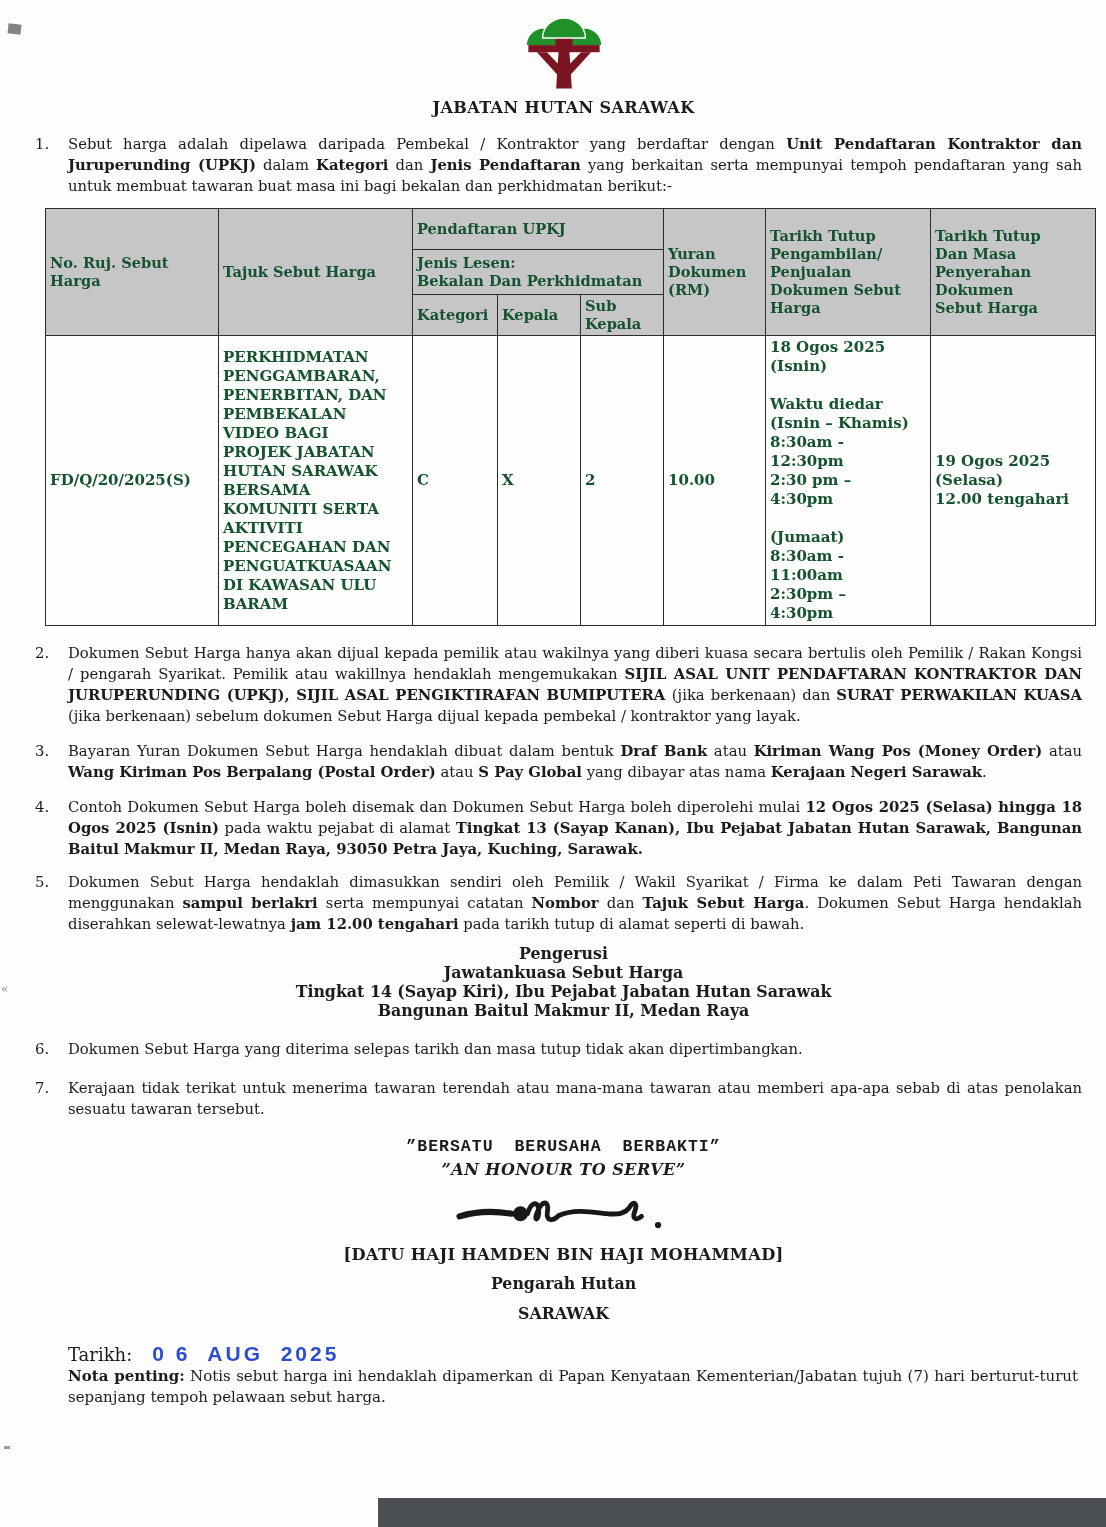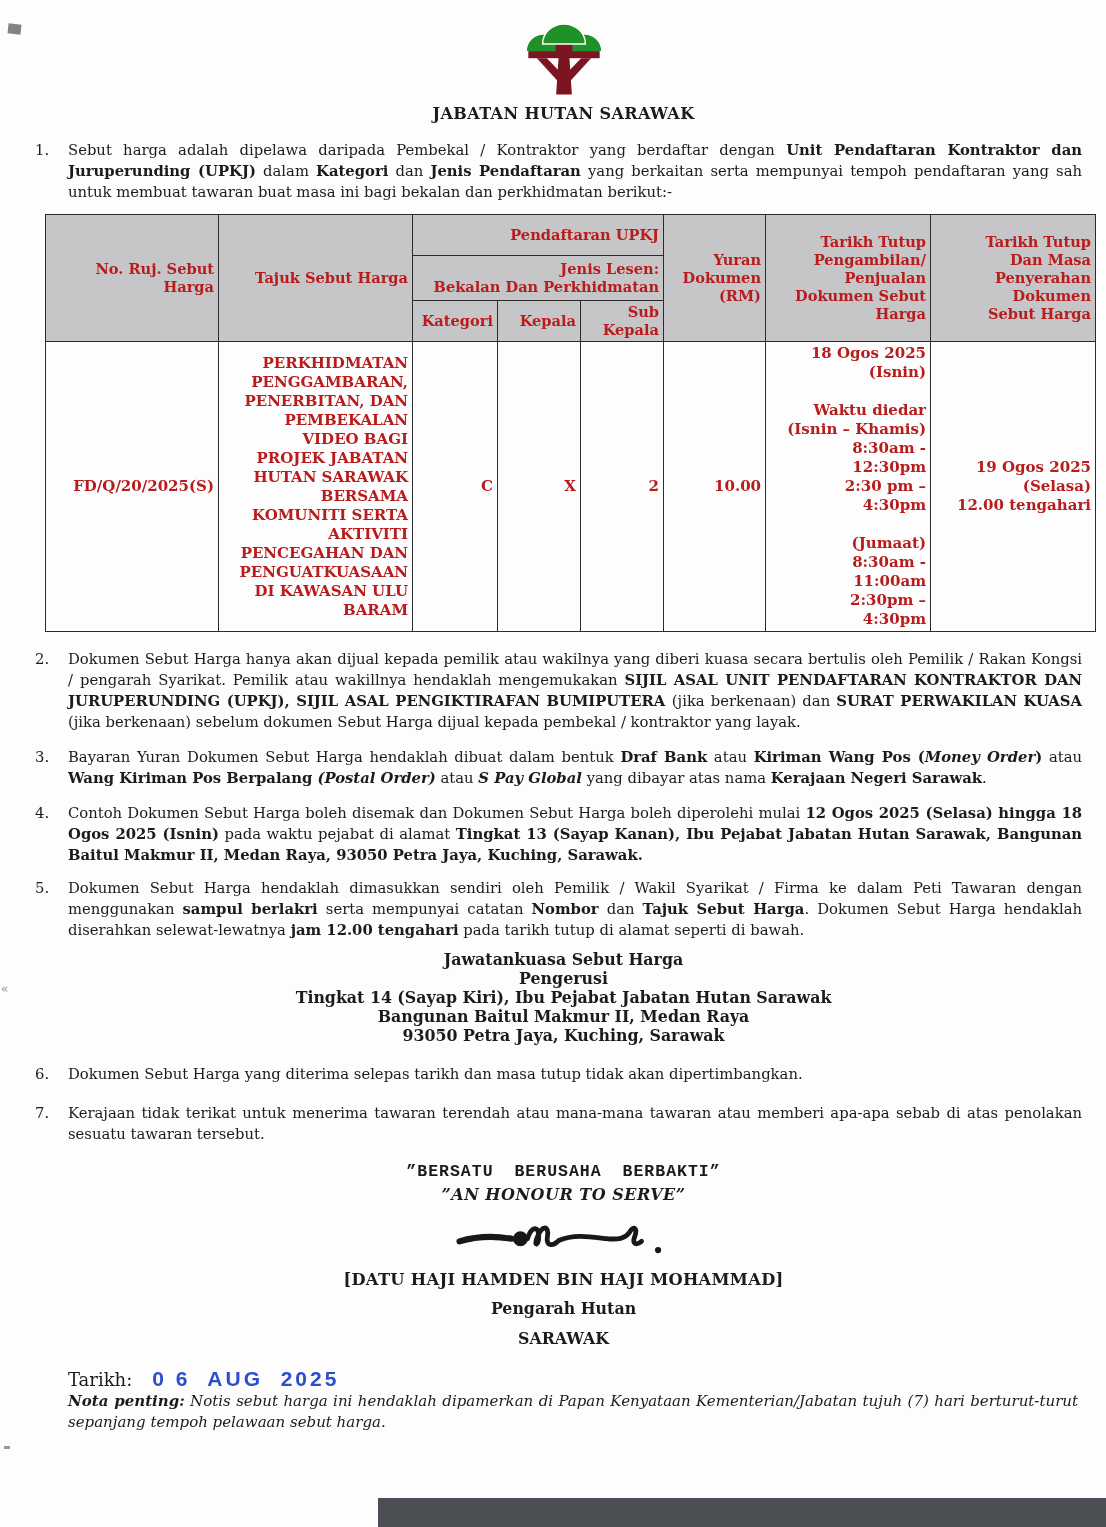--- a/index.html
+++ b/index.html
@@ -4,41 +4,41 @@
 <style>
   html,body{margin:0;padding:0;background:#ffffff;}
   .page{
     position:relative;
     width:1106px;height:1527px;
     background:#fdfdfd;
     overflow:hidden;
     font-family:"DejaVu Serif", serif;
     color:#1b1b1b;
   }
-  .content{padding:14px 14px 0 35px;}
+  .content{padding:8px 14px 0 35px;}
   
   .logo-wrap{text-align:center;}
   .titleblock{text-align:center;margin-top:4px;}
   .titleblock div{font-weight:bold;font-size:16px;line-height:19px;letter-spacing:.4px;}
   
   .item{display:flex;margin-top:16px;padding-right:10px;}
   .item-num{flex:0 0 33px;font-size:14.8px;line-height:21px;}
   .item-body{flex:1;font-size:14.8px;line-height:21px;text-align:justify;}
   .seg-b{font-weight:bold;}
-  .seg-i{font-style:italic;}
+  .seg-i{}
   
   table.quote{
     border-collapse:collapse;margin:12px 0 0 10px;width:1050px;
     table-layout:fixed;
   }
   table.quote th, table.quote td{
     border:1.6px solid #2b2b2b;
     font-family:"DejaVu Serif", serif;
-    color:#b91c1c;
-    text-align:right;vertical-align:middle;
+    color:#14532d;
+    text-align:left;vertical-align:middle;
     padding:2px 4px;
   }
   table.quote th{
     background:#c6c6c9;
     font-weight:bold;font-size:14.6px;line-height:18px;
     white-space:pre-line;
   }
   table.quote td{
     background:#fdfdfd;font-weight:bold;font-size:15px;line-height:19px;
     white-space:pre-line;
@@ -198,25 +198,24 @@
     <div class="item" style="margin-top:14px">
       <div class="item-num">4.</div>
       <div class="item-body"><span>Contoh Dokumen Sebut Harga boleh disemak dan Dokumen Sebut Harga boleh diperolehi mulai </span><span class="seg-b">12 Ogos 2025 (Selasa) hingga 18 Ogos 2025 (Isnin)</span><span> pada waktu pejabat di alamat </span><span class="seg-b">Tingkat 13 (Sayap Kanan), Ibu Pejabat Jabatan Hutan Sarawak, Bangunan Baitul Makmur II, Medan Raya, 93050 Petra Jaya, Kuching, Sarawak.</span></div>
     </div>
     <div class="item" style="margin-top:12px">
       <div class="item-num">5.</div>
       <div class="item-body"><span>Dokumen Sebut Harga hendaklah dimasukkan sendiri oleh Pemilik / Wakil Syarikat / Firma ke dalam Peti Tawaran dengan menggunakan </span><span class="seg-b">sampul berlakri</span><span> serta mempunyai catatan </span><span class="seg-b">Nombor</span><span> dan </span><span class="seg-b">Tajuk Sebut Harga</span><span>. Dokumen Sebut Harga hendaklah diserahkan selewat-lewatnya </span><span class="seg-b">jam 12.00 tengahari</span><span> pada tarikh tutup di alamat seperti di bawah.</span></div>
     </div>
 
     <div class="addr">
+      <div>Pengerusi</div>
       <div>Jawatankuasa Sebut Harga</div>
-      <div>Pengerusi</div>
       <div>Tingkat 14 (Sayap Kiri), Ibu Pejabat Jabatan Hutan Sarawak</div>
       <div>Bangunan Baitul Makmur II, Medan Raya</div>
-      <div>93050 Petra Jaya, Kuching, Sarawak</div>
     </div>
 
     <div class="item" style="margin-top:18px">
       <div class="item-num">6.</div>
       <div class="item-body"><span>Dokumen Sebut Harga yang diterima selepas tarikh dan masa tutup tidak akan dipertimbangkan.</span></div>
     </div>
     <div class="item" style="margin-top:18px">
       <div class="item-num">7.</div>
       <div class="item-body"><span>Kerajaan tidak terikat untuk menerima tawaran terendah atau mana-mana tawaran atau memberi apa-apa sebab di atas penolakan sesuatu tawaran tersebut.</span></div>
     </div>

